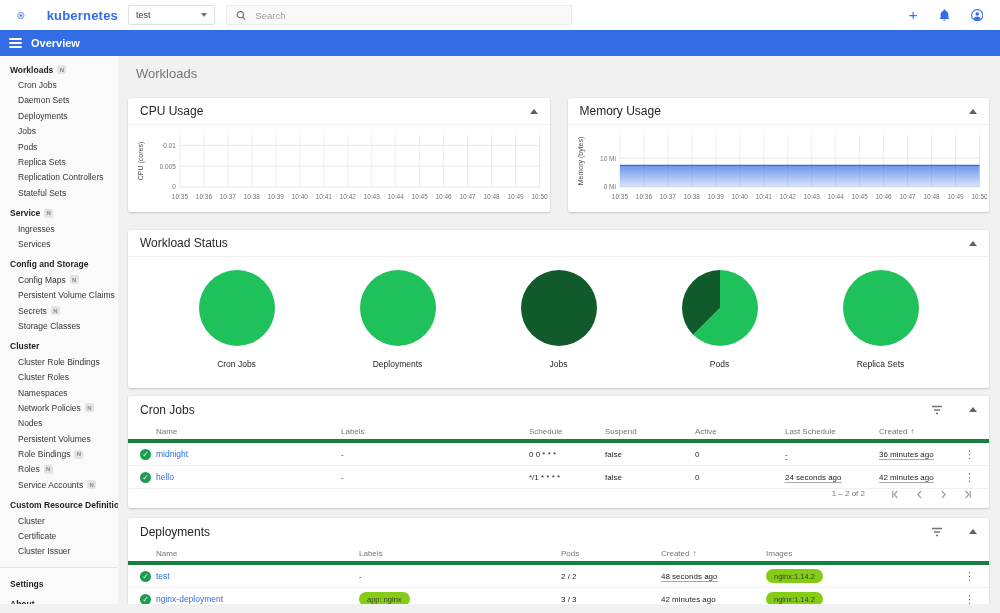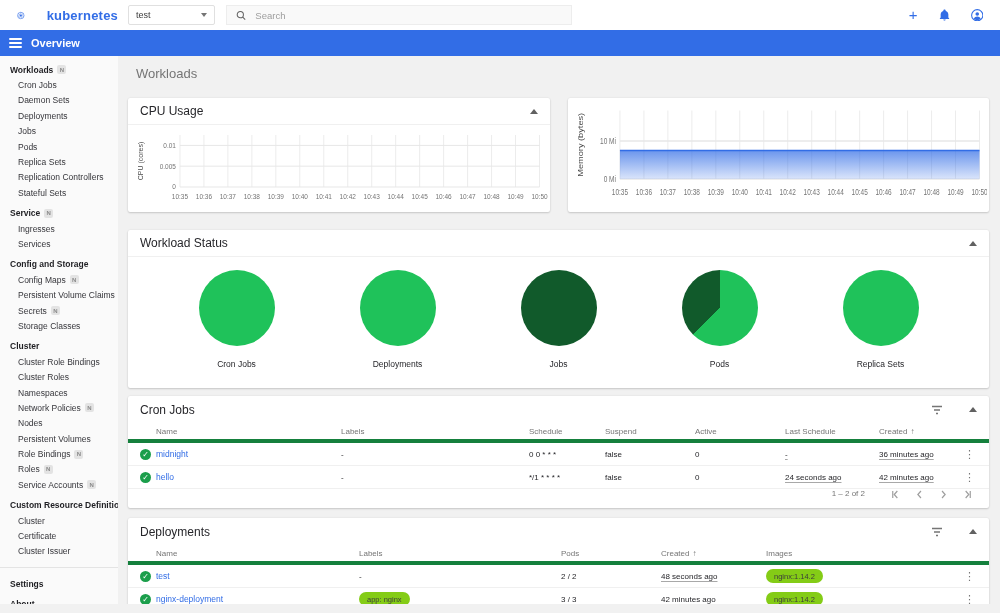--- a/index.html
+++ b/index.html
@@ -311,20 +311,26 @@
               <text x="46" y="62.5" text-anchor="end" font-size="6.5" fill="#757575">0</text>
               <line x1="50" y1="39.2" x2="410" y2="39.2" stroke="#e7e7e7"></line>
               <text x="46" y="41.7" text-anchor="end" font-size="6.5" fill="#757575">0.005</text>
               <line x1="50" y1="18.400000000000006" x2="410" y2="18.400000000000006" stroke="#e7e7e7"></line>
               <text x="46" y="20.900000000000006" text-anchor="end" font-size="6.5" fill="#757575">0.01</text>
               <text x="13" y="34" font-size="7" fill="#4a4a4a" text-anchor="middle" transform="rotate(-90 13 34)">CPU (cores)</text>
             </svg>
           </div>
       </div>
       <div class="card chart-card">
+        <div class="card-header">
+          <span class="card-title">Memory Usage</span>
+          <div class="card-tools">
+            <span class="caret-up"></span>
+          </div>
+        </div>
         <div class="chart-body" id="memory-chart">
             <svg width="100%" height="100%" viewBox="0 0 418 85" preserveAspectRatio="none">
       <defs>
                 <linearGradient id="grad-mem" x1="0" y1="0" x2="0" y2="1">
         <stop offset="0" stop-color="#326de6" stop-opacity="0.72"></stop>
         <stop offset="1" stop-color="#326de6" stop-opacity="0.18"></stop>
       </linearGradient>
               </defs>
               <line x1="50" y1="8" x2="50" y2="60" stroke="#ececec"></line>
               <text x="50" y="72" text-anchor="middle" font-size="6.5" fill="#757575">10:35</text>

